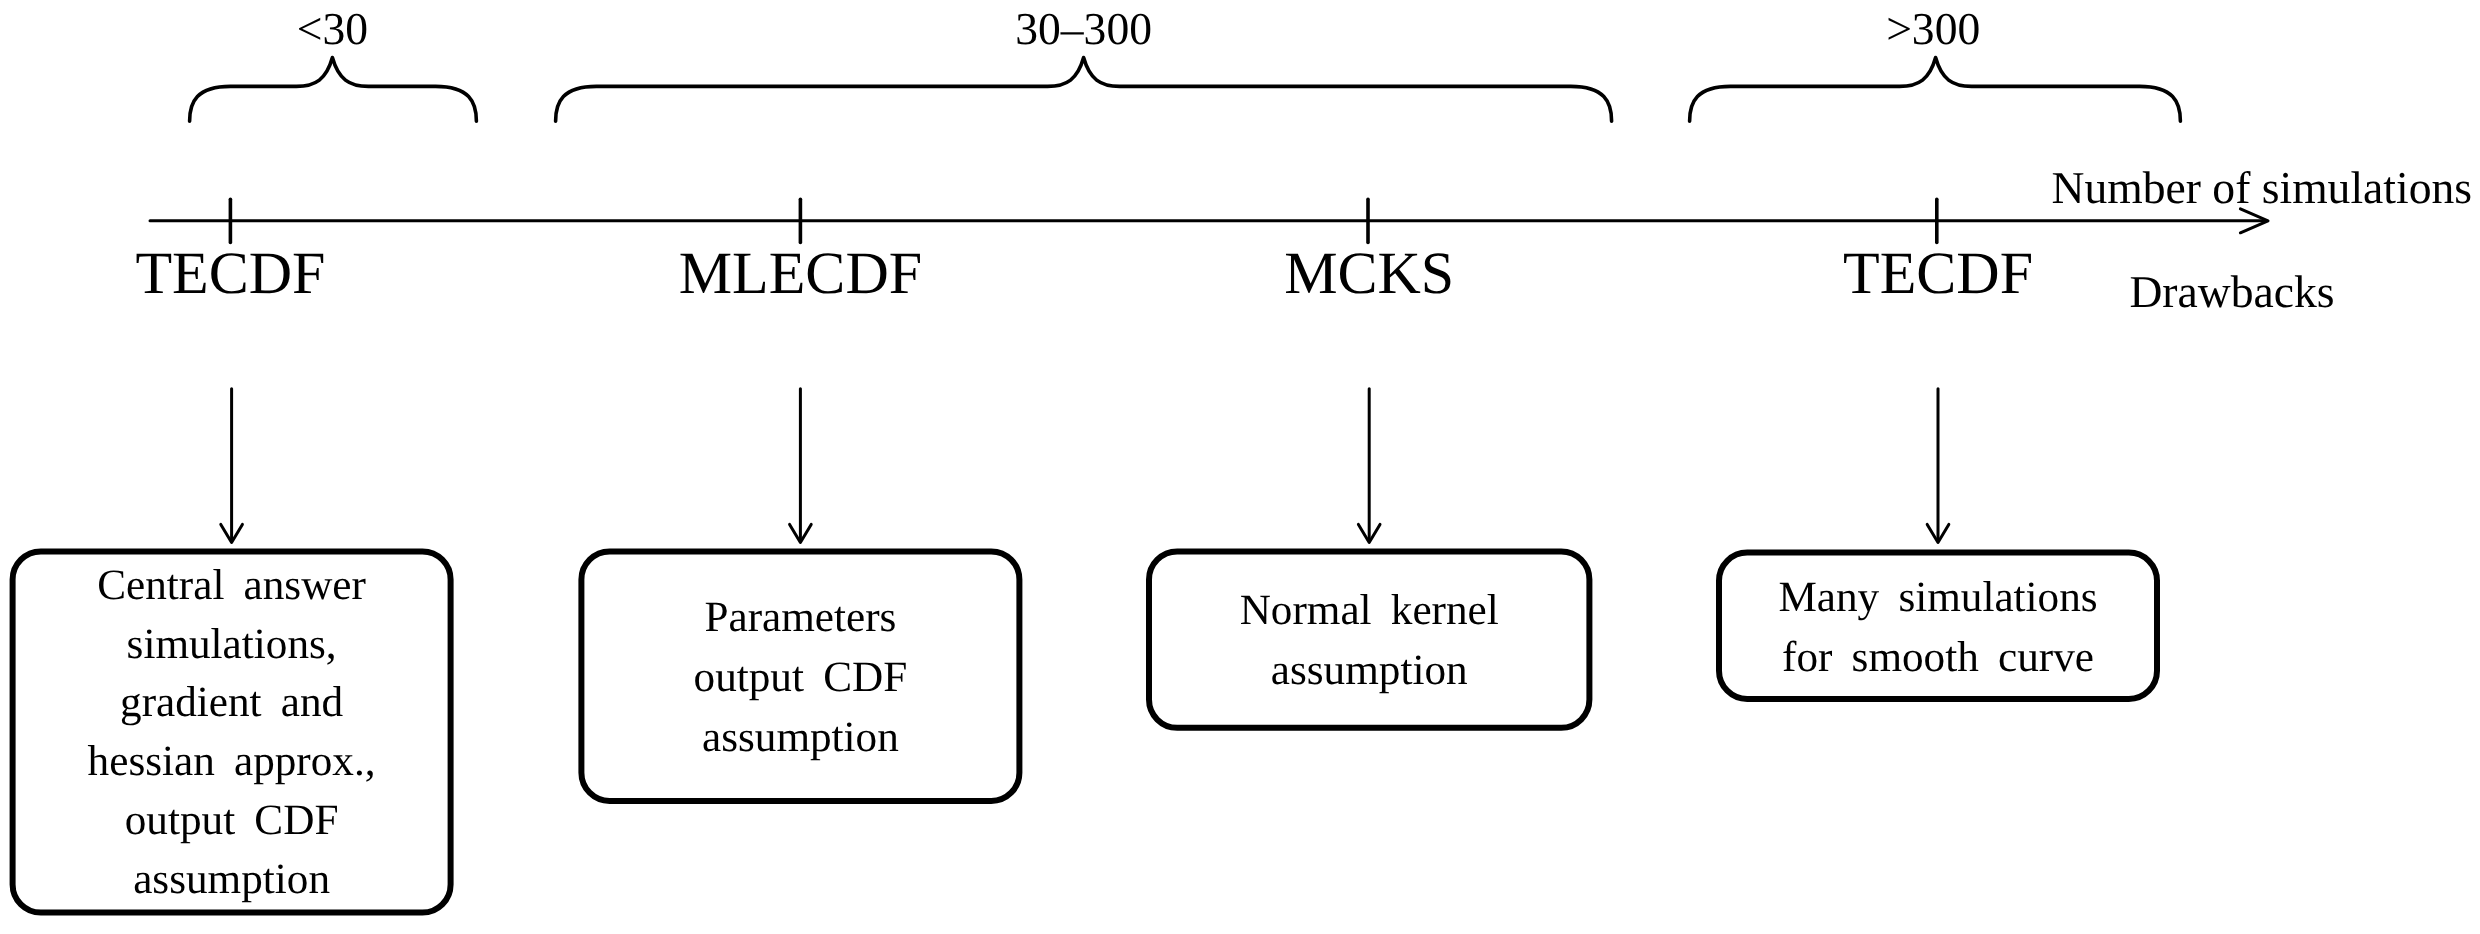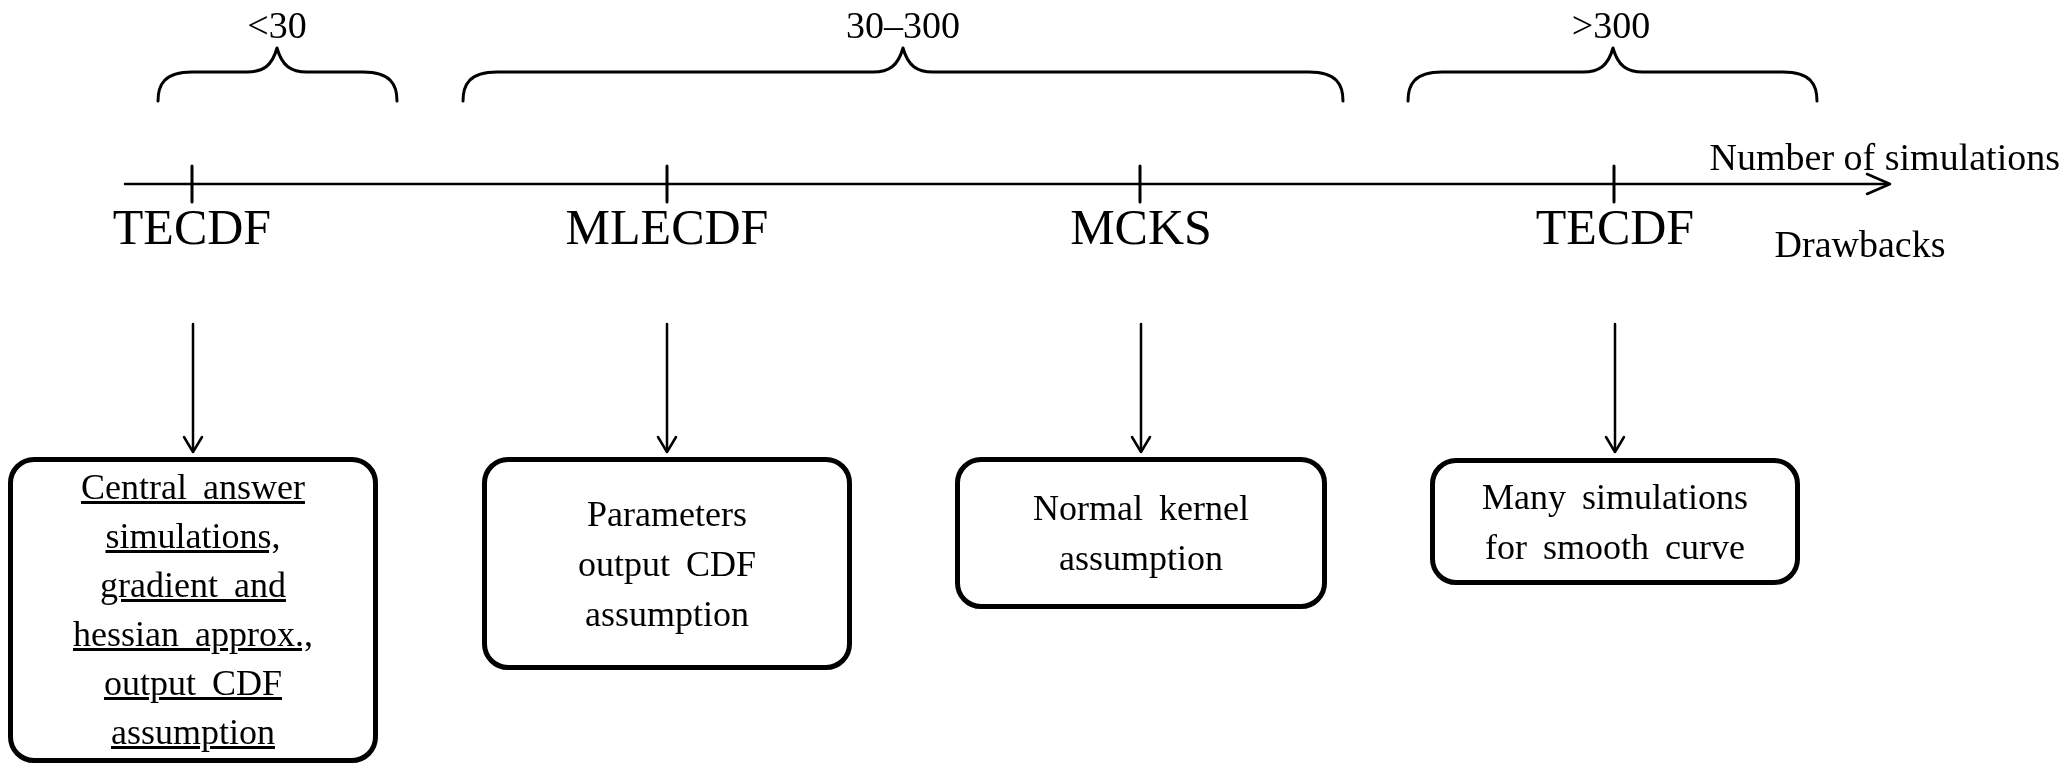--- a/index.html
+++ b/index.html
@@ -70,21 +70,20 @@
     text-align: center;
     font-size: 36px;
     word-spacing: 7px;
   }
   .drawback-box .bline {
     line-height: 50px;
     white-space: nowrap;
   }
   .drawback-box.tall .bline {
     line-height: 49px;
-    text-decoration: underline;
   }
 </style>
 </head>
 <body>
 
 <div id="canvas">
 
   <svg id="strokes" viewBox="0 0 2067 778" xmlns="http://www.w3.org/2000/svg" fill="none" stroke="#000000" stroke-linecap="round" stroke-linejoin="round">
 
     <path stroke-width="3" d="M 158 101 C 158 85 164 72 192 72 L 247 72 C 263 72 272 66 277 48 C 282 66 291 72 307 72 L 363 72 C 391 72 397 85 397 101"></path>

